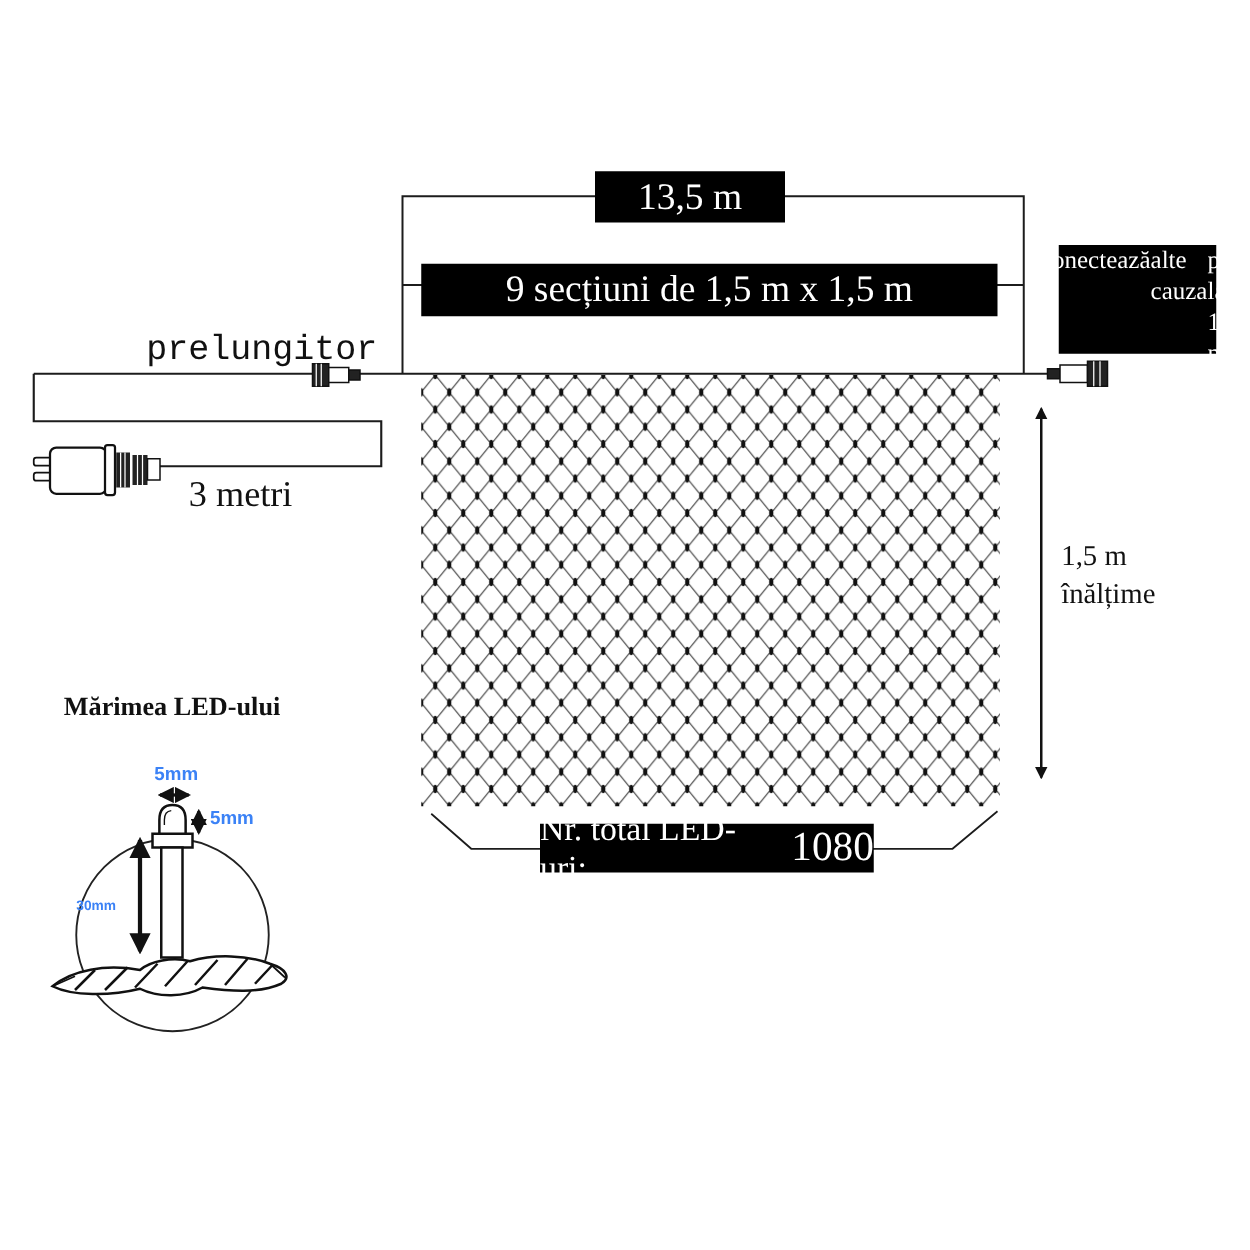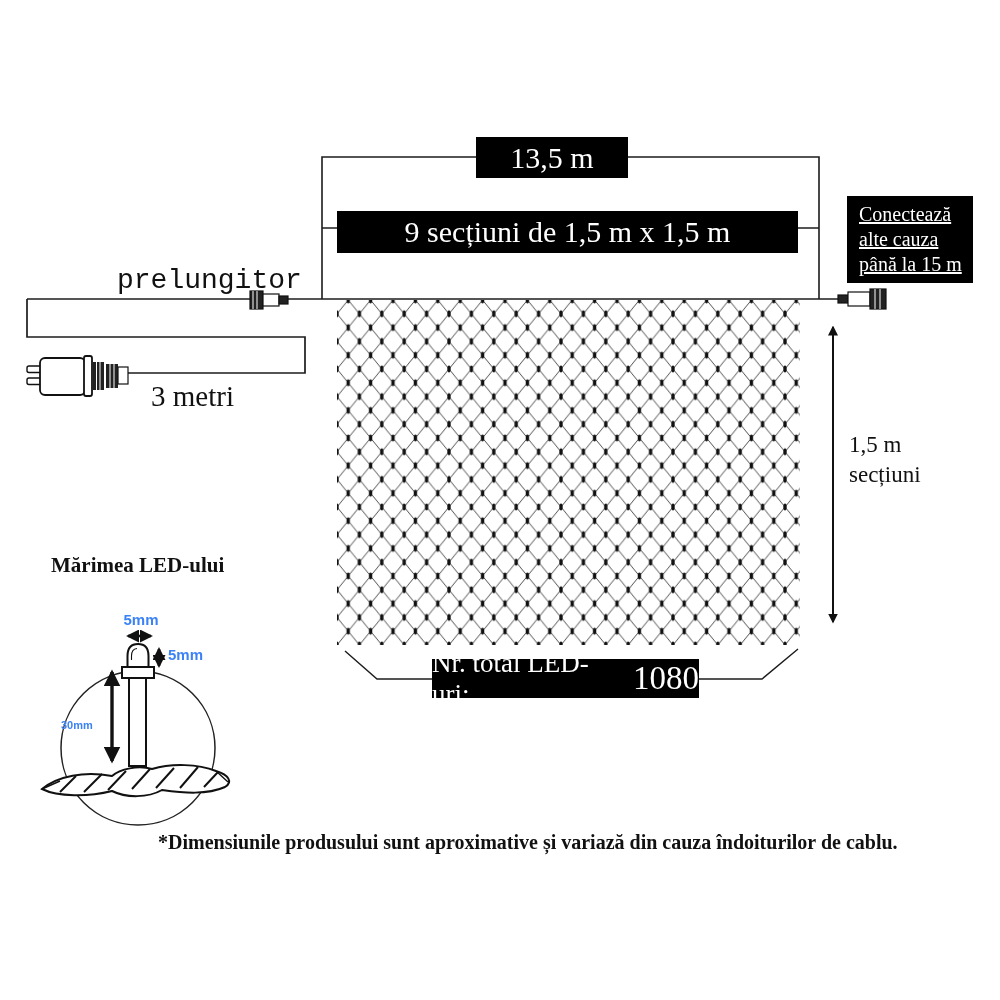--- a/index.html
+++ b/index.html
@@ -1,21 +1,21 @@
 <!DOCTYPE html>
 <html><head>
 <meta charset="utf-8">
 <style>
   html,body{margin:0;padding:0;background:#fff;}
   #stage{position:relative;width:1000px;height:1000px;background:#ffffff;overflow:hidden;
          font-family:"Liberation Serif",serif;color:#111;}
   #diagram-svg{position:absolute;left:0;top:0;}
   .blackbox{position:absolute;background:#000;color:#fff;display:flex;
             align-items:center;justify-content:center;font-family:"Liberation Serif",serif;}
-  .blackbox.colstack{flex-direction:column;align-items:flex-start;justify-content:center;text-decoration:underline;}
+  .blackbox.colstack{flex-direction:row;align-items:flex-start;justify-content:center;}
   .serif-label{position:absolute;font-family:"Liberation Serif",serif;color:#111;white-space:nowrap;}
   .sans-label{position:absolute;font-family:"Liberation Sans",sans-serif;color:#3b82f6;white-space:nowrap;}
   .line{display:block;}
 </style>
 </head>
 <body>
 
 <div id="stage">
 
   <svg id="diagram-svg" width="1000" height="1000" viewBox="0 0 1000 1000">
@@ -129,26 +129,25 @@
     <span style="font-size:33px;margin-left:19px;">1080</span>
   </div>
 
 
   <div class="serif-label" style="left:117px;top:265px;font-size:28px;font-family:Liberation Mono, monospace;">prelungitor</div>
 
   <div class="serif-label" style="left:151px;top:380px;font-size:29px;">3 metri</div>
 
   <div class="serif-label" style="left:849px;top:430px;font-size:23px;line-height:30px;">
     <span class="line" style="display:block;">1,5 m</span>
-    <span class="line" style="display:block;">secțiuni</span>
+    <span class="line" style="display:block;">înălțime</span>
   </div>
 
   <div class="serif-label" style="left:51px;top:553px;font-size:21px;font-weight:bold;">Mărimea LED-ului</div>
 
   <div class="sans-label" style="left:118px;top:611px;width:46px;text-align:center;font-size:15px;font-weight:600;">5mm</div>
 
   <div class="sans-label" style="left:168px;top:646px;font-size:15px;font-weight:600;">5mm</div>
 
   <div class="sans-label" style="left:61px;top:719px;font-size:11px;font-weight:bold;">30mm</div>
 
-  <div class="serif-label" style="left:158px;top:831px;font-size:20px;font-weight:bold;">*Dimensiunile produsului sunt aproximative și variază din cauza îndoiturilor de cablu.</div>
 
 </div>
 
 </body></html>

